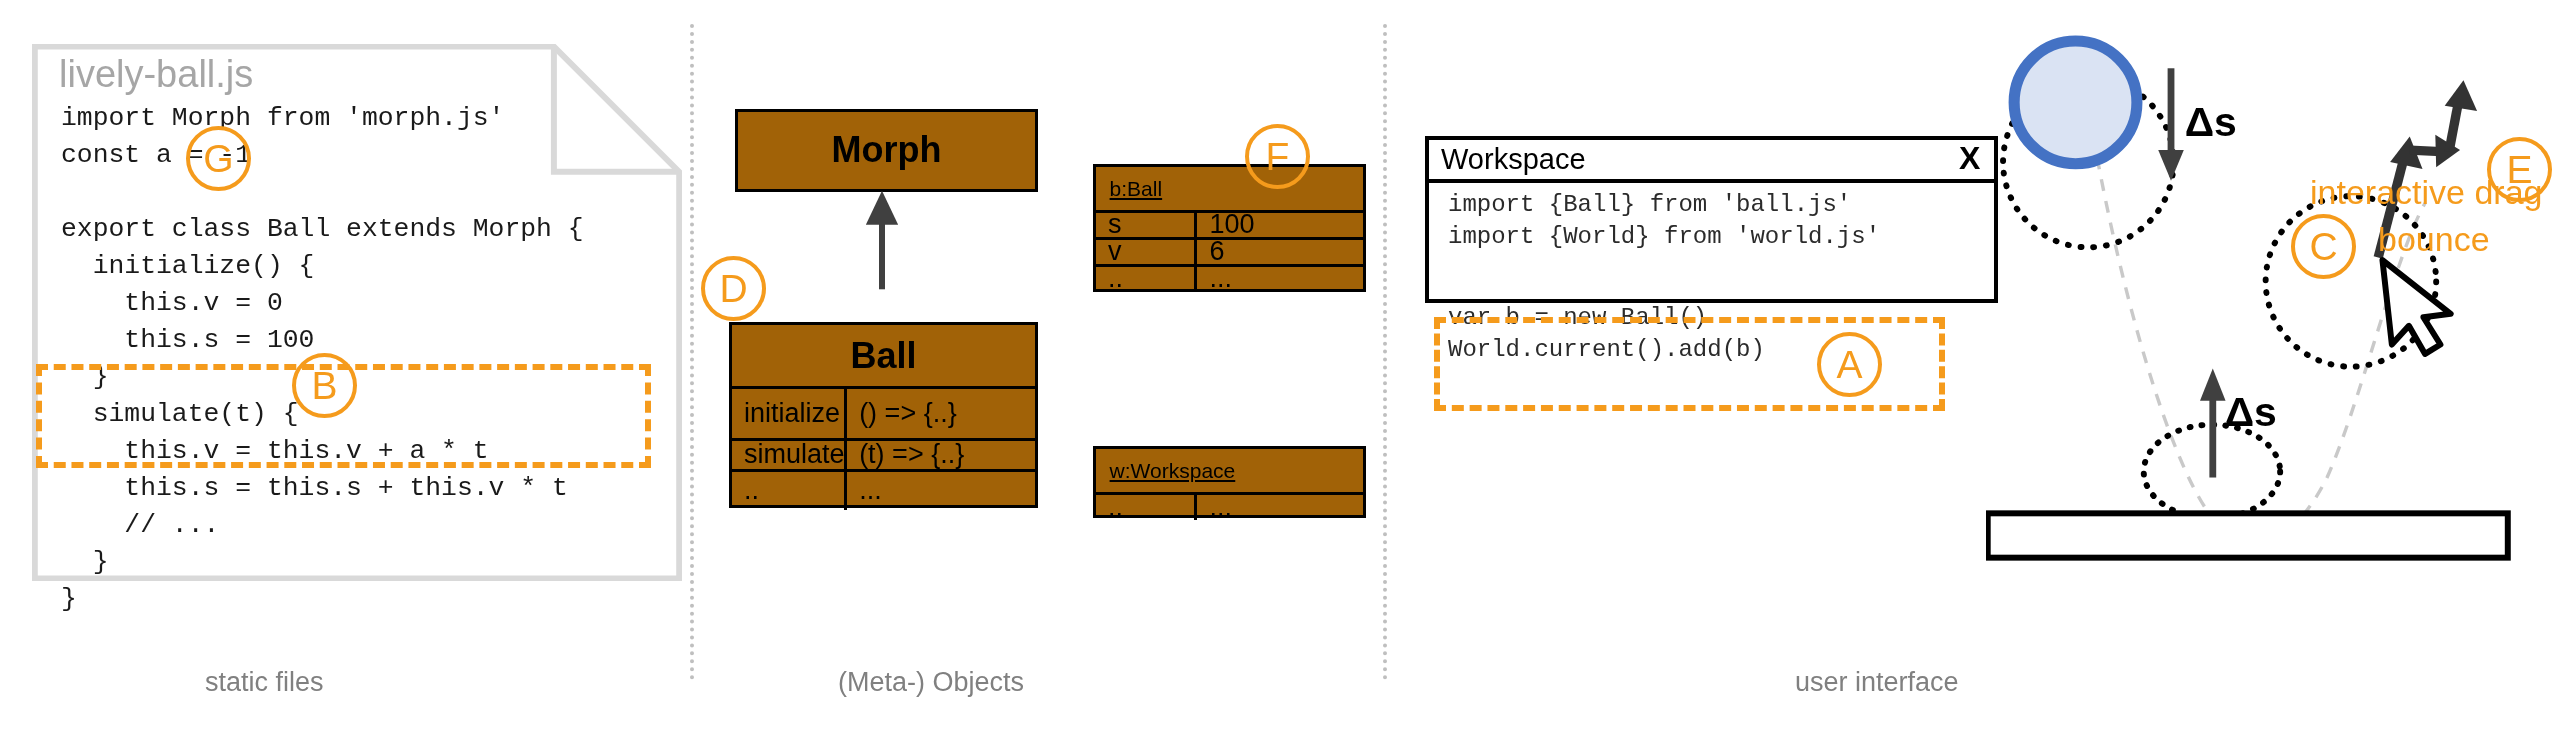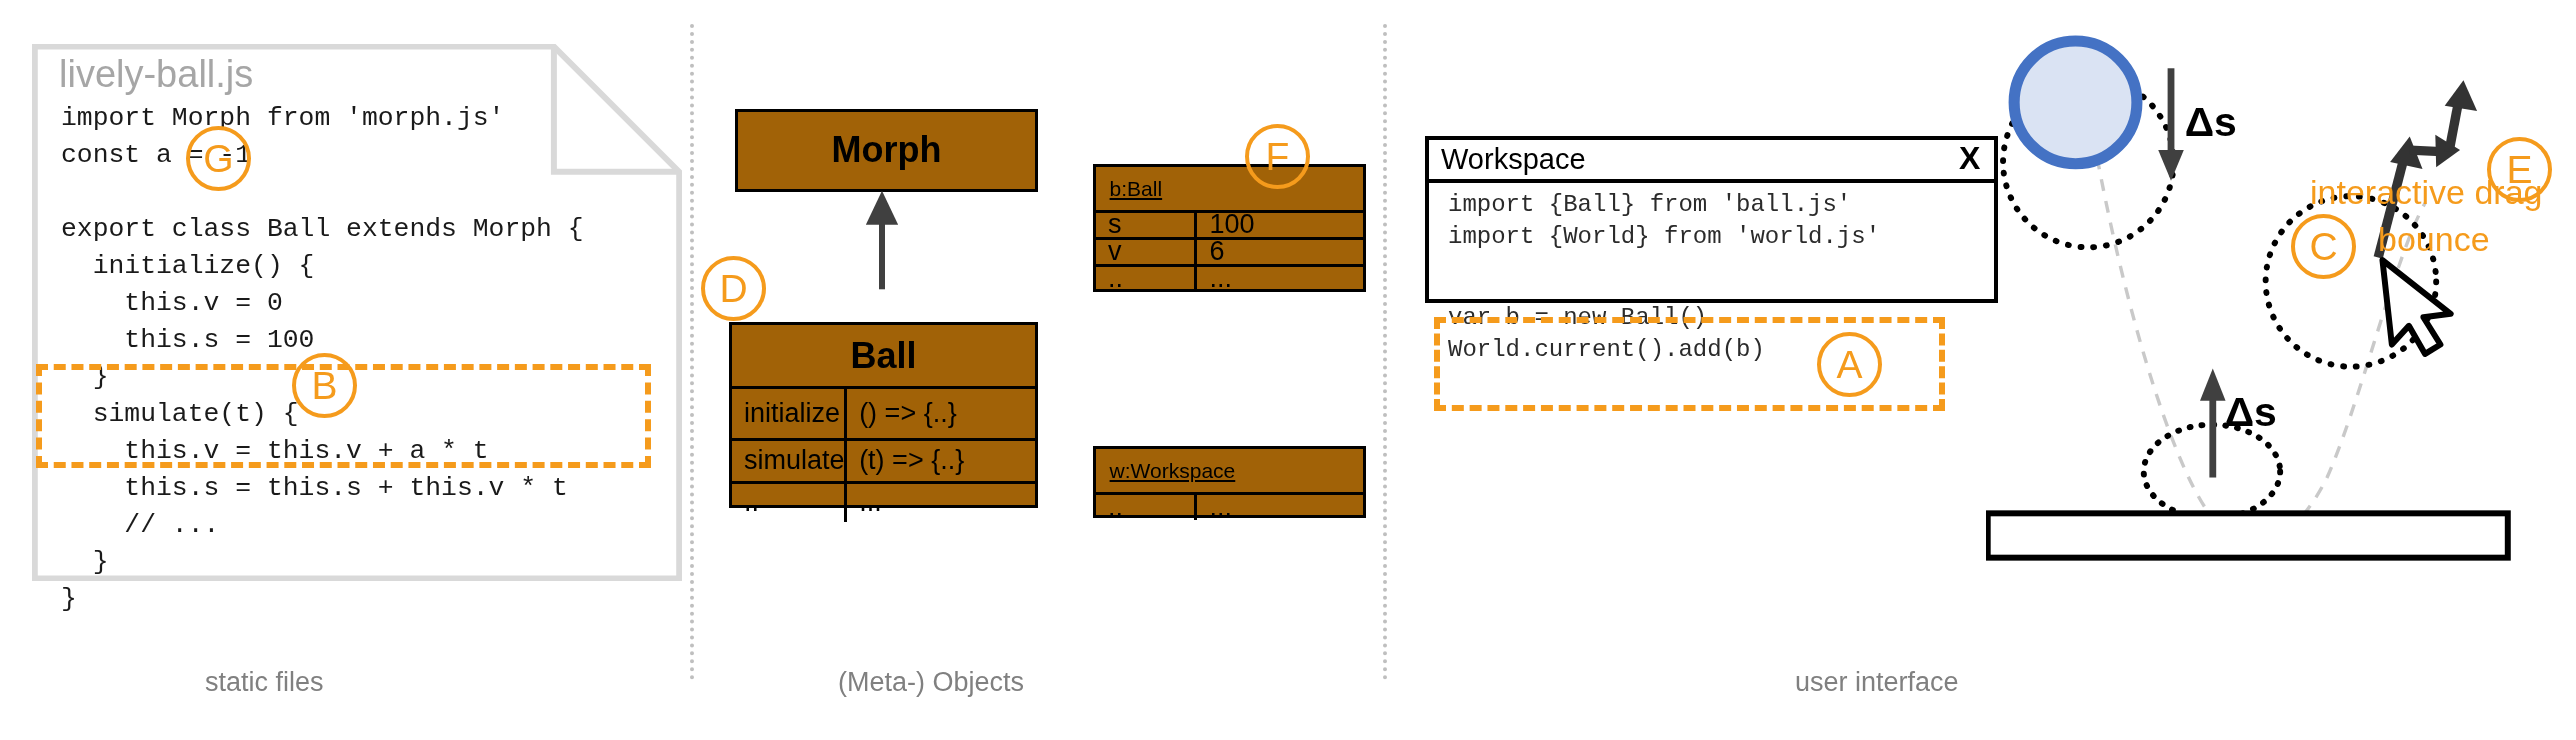--- a/index.html
+++ b/index.html
@@ -231,21 +231,21 @@
     <line x1="35" y1="118" x2="35" y2="34" stroke="#404040" stroke-width="7"></line>
     <polygon points="35,2 16,42 54,42" fill="#404040"></polygon>
   </svg>
 
   <div class="uml-box" style="left:729px; top:288px; width:309px; height:186px;margin-top:34px;">
     <div class="uml-title" style="padding-top:10.2px; padding-bottom:8.5px;">Ball</div>
     <div class="uml-row" style="height:52px;">
       <div class="uml-cell k">initialize</div>
       <div class="uml-cell v">() =&gt; {..}</div>
     </div>
-    <div class="uml-row" style="height:43px;">
+    <div class="uml-row" style="height:31px;">
       <div class="uml-cell k">simulate</div>
       <div class="uml-cell v">(t) =&gt; {..}</div>
     </div>
     <div class="uml-row" style="height:41px;">
       <div class="uml-cell k">..</div>
       <div class="uml-cell v">...</div>
     </div>
   </div>
 
   <div class="marker md" style="left:701px; top:256px;">D</div>

